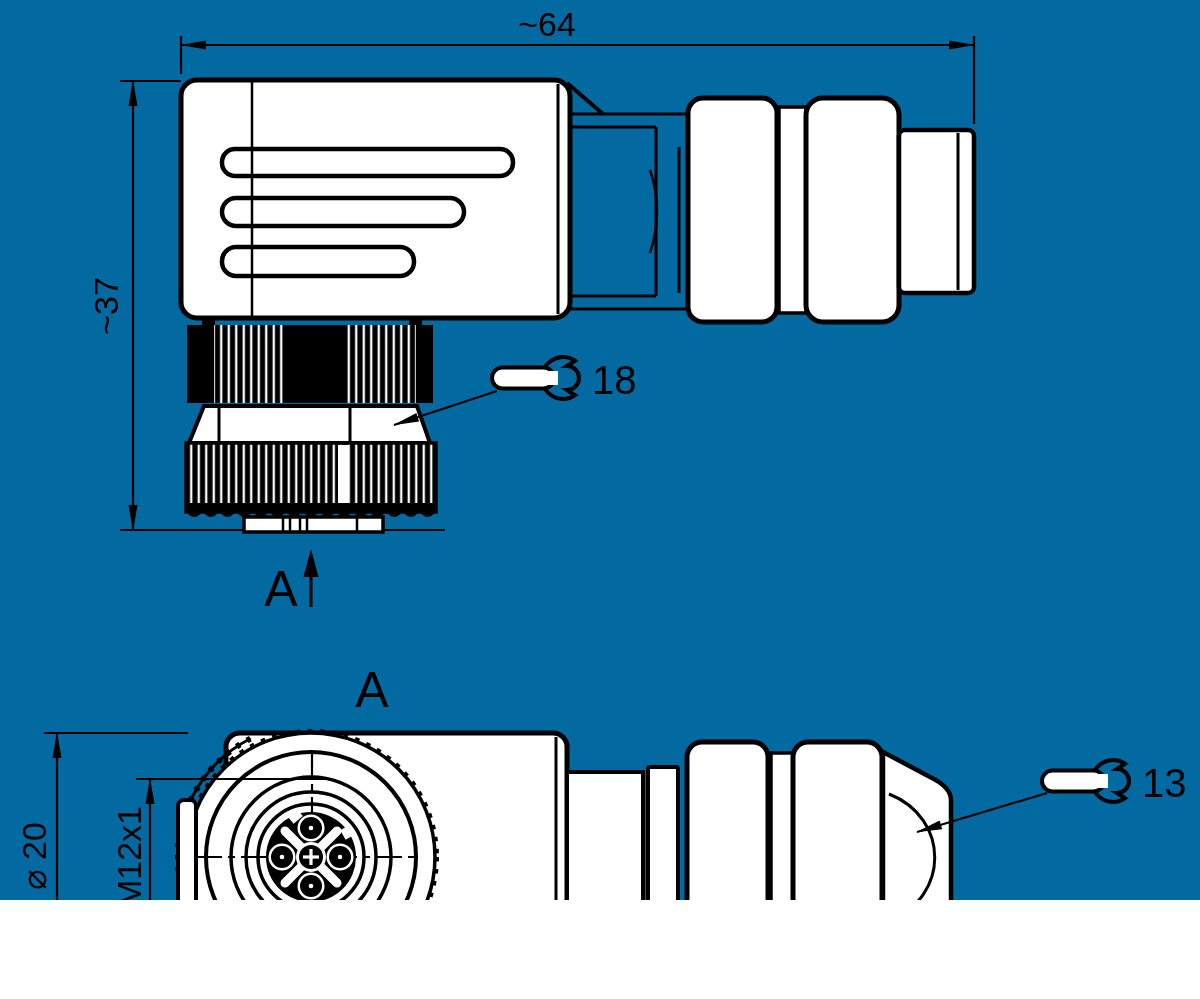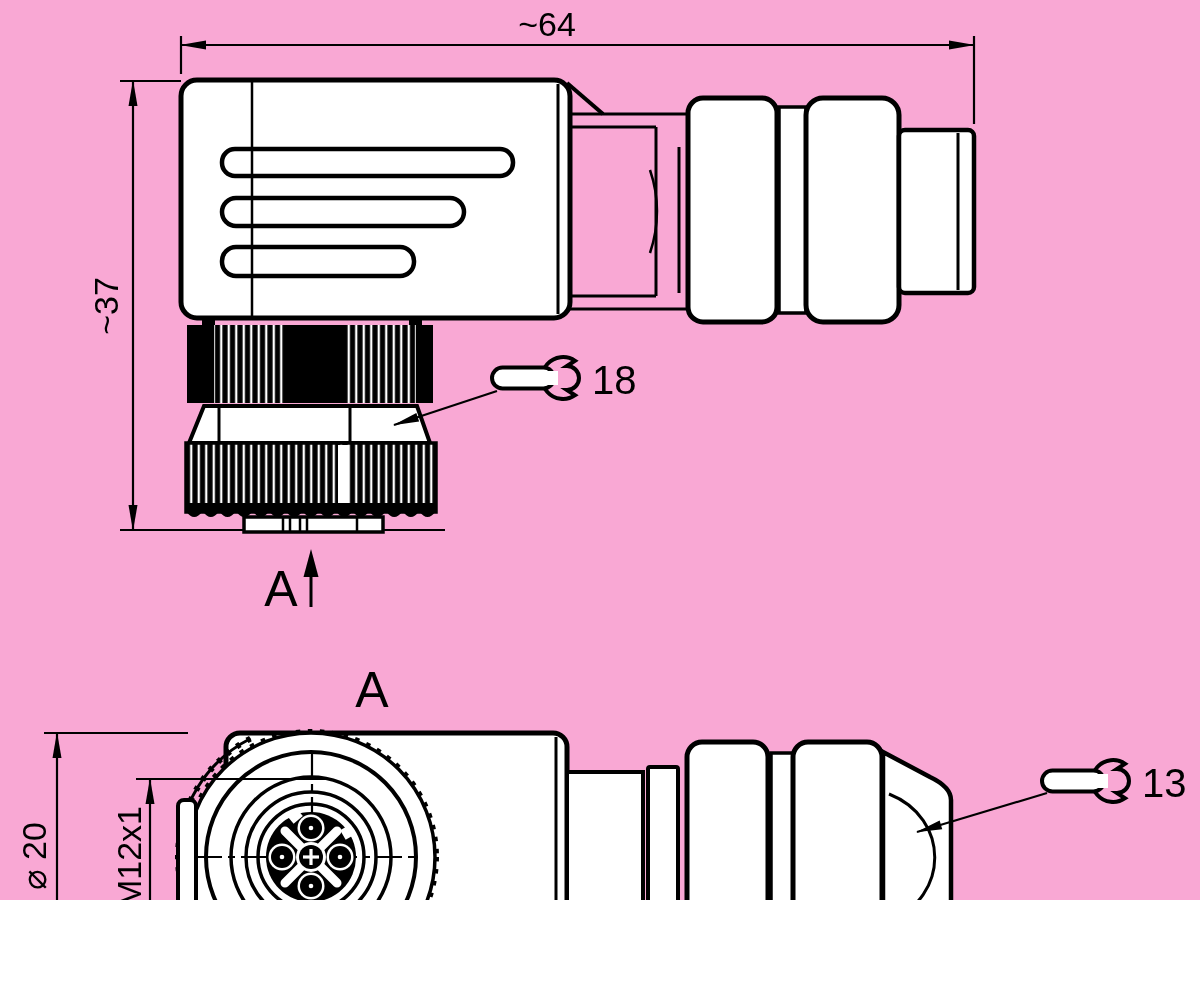--- a/index.html
+++ b/index.html
@@ -1,16 +1,16 @@
 <!DOCTYPE html>
 <html><head>
 <meta charset="utf-8">
 <style>
   html,body{margin:0;padding:0;background:#ffffff;}
-  .page{width:1200px;height:900px;background:#f9a8d4;}
+  .page{width:1200px;height:900px;background:#0369a1;}
   svg{display:block;}
   text{font-family:"Liberation Sans","DejaVu Sans",sans-serif;fill:#000;}
   .t34{font-size:34px;}
   .t40{font-size:40px;}
   .t50{font-size:50px;}
   .o5{fill:#fff;stroke:#000;stroke-width:5;}
   .o45{fill:#fff;stroke:#000;stroke-width:4.5;}
   .o4{fill:#fff;stroke:#000;stroke-width:4;}
   .o35{fill:#fff;stroke:#000;stroke-width:3.5;}
   .ln4{fill:none;stroke:#000;stroke-width:4;}

